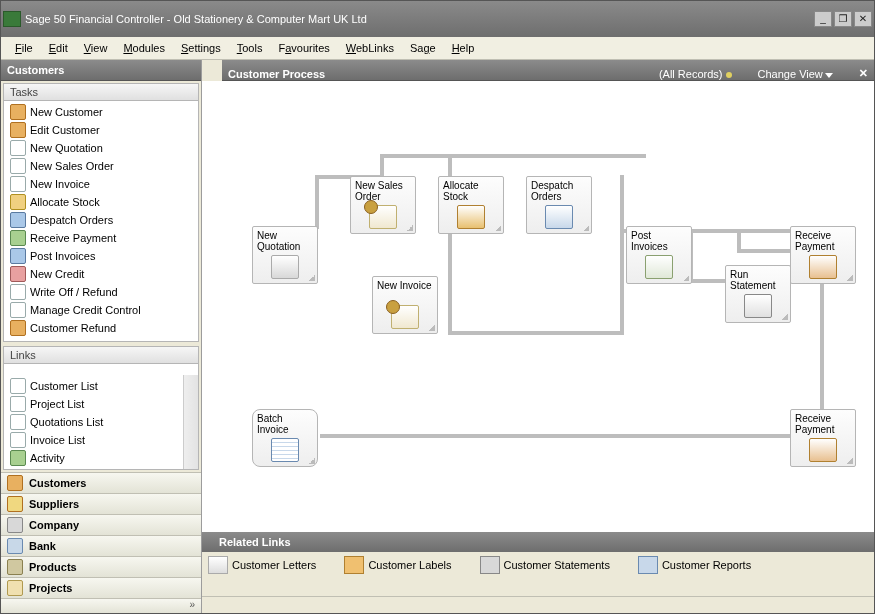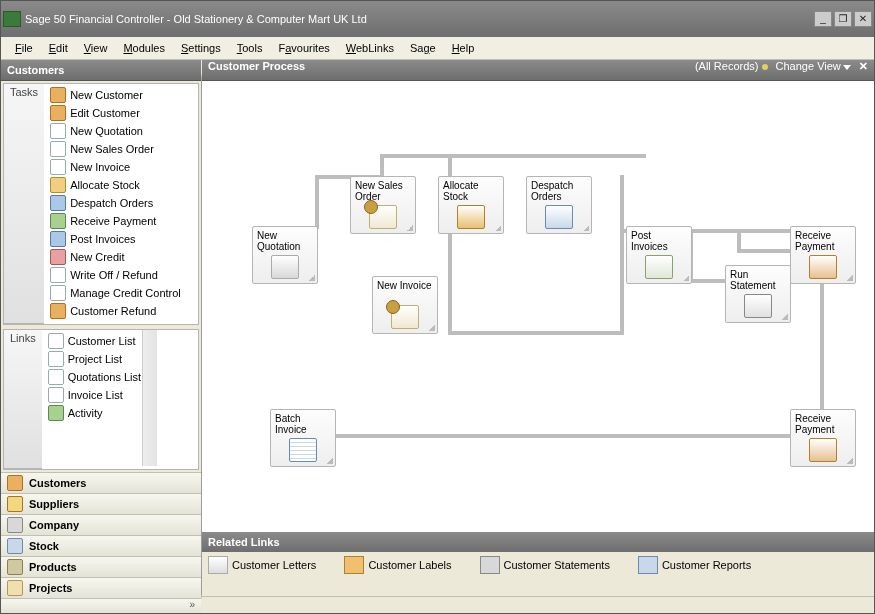--- a/index.html
+++ b/index.html
@@ -5,23 +5,23 @@
 html,body{margin:0;padding:0;font-family:Tahoma,Verdana,sans-serif;font-size:11px;color:#000;background:#ece9d8;}
 .window{width:875px;height:614px;border:1px solid #555;box-sizing:border-box;display:flex;flex-direction:column;overflow:hidden;}
 .titlebar{height:36px;background:linear-gradient(#8a8a8a,#6e6e6e);color:#fff;display:flex;align-items:center;padding:0 2px;font-size:11px;}
 .titlebar .app-icon{width:16px;height:14px;background:#3a7a3a;border:1px solid #2a5a2a;margin-right:4px;display:inline-block;}
 .titlebar .spacer{flex:1;}
 .titlebar .win-btn{width:16px;height:14px;background:#ccc;border:1px solid #888;margin-left:2px;display:flex;align-items:center;justify-content:center;font-size:10px;line-height:1;color:#222;cursor:default;}
 .menubar{height:22px;background:#f1efe2;border-bottom:1px solid #c0bfb3;display:flex;align-items:center;padding:0 6px;gap:0;}
 .menubar .menu-item{padding:2px 8px;cursor:default;}
 .menubar .menu-item .underline{text-decoration:underline;}
 .content{flex:1;display:flex;min-height:0;}
-.sidebar{width:200px;display:flex;flex-direction:column;border-right:1px solid #9c9c9c;border-radius:20px;}
+.sidebar{width:200px;display:flex;flex-direction:column;border-right:1px solid #9c9c9c;}
 .sidebar-header{height:20px;background:linear-gradient(#8b8b8b,#6d6d6d);color:#fff;font-weight:bold;display:flex;align-items:center;padding:0 6px;border-bottom:1px solid #555;}
-.panel{background:#fff;border:1px solid #b5b5b5;margin:2px;display:flex;flex-direction:row;}
+.panel{background:#fff;border:1px solid #b5b5b5;margin:2px;display:flex;flex-direction:column;}
 .panel-header{background:linear-gradient(#f6f6f6,#e0e0e0);border-bottom:1px solid #b5b5b5;padding:2px 6px;color:#444;}
 .panel-body{padding:2px 12px 4px 2px;overflow:auto;}
 .item{display:flex;align-items:center;padding:1px 4px;gap:4px;cursor:default;white-space:nowrap;}
 .ico{width:16px;height:16px;flex:0 0 16px;background:#e8b060;border:1px solid #b07020;border-radius:2px;box-sizing:border-box;}
 .ico.doc{background:#fff;border:1px solid #9aa;}
 .ico.grn{background:#a8d090;border:1px solid #5a8a50;}
 .ico.blu{background:#aac8e8;border:1px solid #5a7aa0;}
 .ico.red{background:#e8a0a0;border:1px solid #a05a5a;}
 .ico.yel{background:#f0d080;border:1px solid #b09020;}
 .ico.bar{background:linear-gradient(90deg,#c00,#0a0,#06c);border:1px solid #555;}
@@ -29,39 +29,39 @@
 .nav-row{height:20px;background:linear-gradient(#f7f7f0,#e3e3d6);border-top:1px solid #c0bfb3;display:flex;align-items:center;padding:0 6px;gap:6px;cursor:default;}
 .nav-row.bold{font-weight:bold;}
 .nav-row .nico{width:16px;height:16px;border:1px solid #b07020;background:#e8b060;border-radius:2px;box-sizing:border-box;}
 .nav-row .nico.sup{background:#f0d880;}
 .nav-row .nico.cmp{background:#d8d8d8;border-color:#888;}
 .nav-row .nico.bnk{background:#c8d8e8;border-color:#6a8ab0;}
 .nav-row .nico.prd{background:#d0c8a0;border-color:#8a8050;}
 .nav-row .nico.prj{background:#f0e0b0;border-color:#b09a50;}
 .nav-toggle{height:14px;background:linear-gradient(#f7f7f0,#e3e3d6);border-top:1px solid #c0bfb3;text-align:right;padding:0 6px;font-size:10px;color:#555;cursor:default;}
 .main{flex:1;display:flex;flex-direction:column;min-width:0;}
-.main-header{height:20px;background:linear-gradient(#8b8b8b,#6d6d6d);color:#fff;font-weight:bold;display:flex;align-items:flex-start;padding:0 6px;border-bottom:1px solid #555;gap:8px;}
+.main-header{height:20px;background:linear-gradient(#8b8b8b,#6d6d6d);color:#fff;font-weight:bold;display:flex;align-items:flex-end;padding:0 6px;border-bottom:1px solid #555;gap:26px;margin-left:20px;}
 .main-header .title{flex:1;}
 .main-header .light{font-weight:normal;}
 .main-header .dot{width:6px;height:6px;border-radius:50%;background:#e0d060;display:inline-block;vertical-align:middle;}
 .main-header .close-x{font-weight:bold;cursor:default;}
 .canvas{flex:1;background:#fff;position:relative;}
 .node{position:absolute;width:66px;height:58px;border:1px solid #b5b5b5;background:linear-gradient(#fdfdfd,#eeeeee);border-radius:2px;padding:3px 4px;box-sizing:border-box;font-size:10px;line-height:11px;cursor:default;}
 .node .nicon{position:absolute;bottom:4px;left:50%;transform:translateX(-50%);width:26px;height:22px;border:1px solid #c0b070;background:linear-gradient(#fff,#f0e8d0);border-radius:2px;}
 .node .nicon.gear::before{content:"";position:absolute;left:-6px;top:-6px;width:12px;height:12px;border-radius:50%;background:#c9a040;border:1px solid #8a6020;}
 .node .nicon.mail{background:linear-gradient(#fff,#d8d8d8);border-color:#aaa;}
 .node .nicon.box{background:linear-gradient(#fff,#e8c070);border-color:#b08030;}
 .node .nicon.truck{background:linear-gradient(#fff,#c8d8ea);border-color:#6a8ab0;}
 .node .nicon.check{background:linear-gradient(#fff,#e0e8d8);border-color:#8aa070;}
 .node .nicon.print{background:linear-gradient(#fff,#e0e0e0);border-color:#888;}
 .node .nicon.person{background:linear-gradient(#fff,#e8c090);border-color:#b08030;}
 .node .nicon.grid{background:repeating-linear-gradient(#fff,#fff 3px,#c8d8ea 3px,#c8d8ea 4px);border-color:#6a8ab0;}
 .node .resize{position:absolute;right:2px;bottom:2px;width:6px;height:6px;background:linear-gradient(135deg,transparent 50%,#bbb 50%);}
 .line{position:absolute;background:#bdbdbd;}
-.related-lane{height:20px;background:linear-gradient(#8b8b8b,#6d6d6d);color:#fff;font-weight:bold;display:flex;align-items:center;padding:0 6px;}
+.related-lane{height:20px;background:linear-gradient(#8b8b8b,#6d6d6d);color:#fff;font-weight:bold;display:flex;align-items:center;padding:0 17px;}
 .related-row{height:36px;background:#ece9d8;display:flex;align-items:flex-start;gap:28px;padding:4px 6px;}
 .rel-item{display:flex;align-items:center;gap:4px;cursor:default;}
 .rel-ico{width:18px;height:16px;background:#fff;border:1px solid #aaa;}
 .rel-ico.env{background:linear-gradient(#fff,#ddd);}
 .rel-ico.lbl{background:#f0c070;border-color:#b08030;}
 .rel-ico.prn{background:#d8d8d8;border-color:#888;}
 .rel-ico.rep{background:#c8d8ea;border-color:#6a8ab0;}
 .statusbar{height:16px;background:#ece9d8;border-top:1px solid #c0bfb3;}
 .scroll-edge{position:absolute;top:0;right:0;bottom:0;width:14px;background:linear-gradient(90deg,#eee,#e3e3e3);border-left:1px solid #ccc;}
 .dropdown-arrow{display:inline-block;width:0;height:0;border-left:4px solid transparent;border-right:4px solid transparent;border-top:5px solid #fff;vertical-align:middle;margin-left:2px;}
@@ -151,21 +151,21 @@
             </div>
           <div class="item">
               <span class="ico"></span>
               <span>Customer Refund</span>
             </div>
         </div>
       </div>
 
       <div class="panel" style="flex:1;min-height:0;">
         <div class="panel-header">Links</div>
-        <div class="panel-body" style="position:relative;height:130px;">
+        <div class="panel-body" style="position:relative;height:130px;margin-top:11px;">
           <div class="item">
               <span class="ico doc"></span>
               <span>Customer List</span>
             </div>
           <div class="item">
               <span class="ico doc"></span>
               <span>Project List</span>
             </div>
           <div class="item">
               <span class="ico doc"></span>
@@ -192,21 +192,21 @@
         <div class="nav-row bold">
             <span class="nico sup"></span>
             <span>Suppliers</span>
           </div>
         <div class="nav-row bold">
             <span class="nico cmp"></span>
             <span>Company</span>
           </div>
         <div class="nav-row bold">
             <span class="nico bnk"></span>
-            <span>Stock</span>
+            <span>Bank</span>
           </div>
         <div class="nav-row bold">
             <span class="nico prd"></span>
             <span>Products</span>
           </div>
         <div class="nav-row bold">
             <span class="nico prj"></span>
             <span>Projects</span>
           </div>
         <div class="nav-toggle">»</div>
@@ -239,21 +239,21 @@
         <div class="line" style="left:618px;top:168px;width:4px;height:188px;"></div>
 
         <div class="node" style="left:50px;top:145px;"><span>New Quotation</span><span class="nicon mail"></span><span class="resize"></span></div>
         <div class="node" style="left:148px;top:95px;"><span>New Sales Order</span><span class="nicon gear"></span><span class="resize"></span></div>
         <div class="node" style="left:236px;top:95px;"><span>Allocate Stock</span><span class="nicon box"></span><span class="resize"></span></div>
         <div class="node" style="left:324px;top:95px;"><span>Despatch Orders</span><span class="nicon truck"></span><span class="resize"></span></div>
         <div class="node" style="left:170px;top:195px;"><span>New Invoice</span><span class="nicon gear"></span><span class="resize"></span></div>
         <div class="node" style="left:424px;top:145px;"><span>Post Invoices</span><span class="nicon check"></span><span class="resize"></span></div>
         <div class="node" style="left:523px;top:184px;"><span>Run Statement</span><span class="nicon print"></span><span class="resize"></span></div>
         <div class="node" style="left:588px;top:145px;"><span>Receive Payment</span><span class="nicon person"></span><span class="resize"></span></div>
-        <div class="node" style="left:68px;top:328px;"><span>Batch Invoice</span><span class="nicon grid"></span><span class="resize"></span></div>
+        <div class="node" style="left:50px;top:328px;border-radius:8px;"><span>Batch Invoice</span><span class="nicon grid"></span><span class="resize"></span></div>
         <div class="node" style="left:588px;top:328px;"><span>Receive Payment</span><span class="nicon person"></span><span class="resize"></span></div>
       </div>
 
       <div class="related-lane">Related Links</div>
       <div class="related-row">
         <div class="rel-item">
             <span class="rel-ico env"></span>
             <span>Customer Letters</span>
           </div>
         <div class="rel-item">

